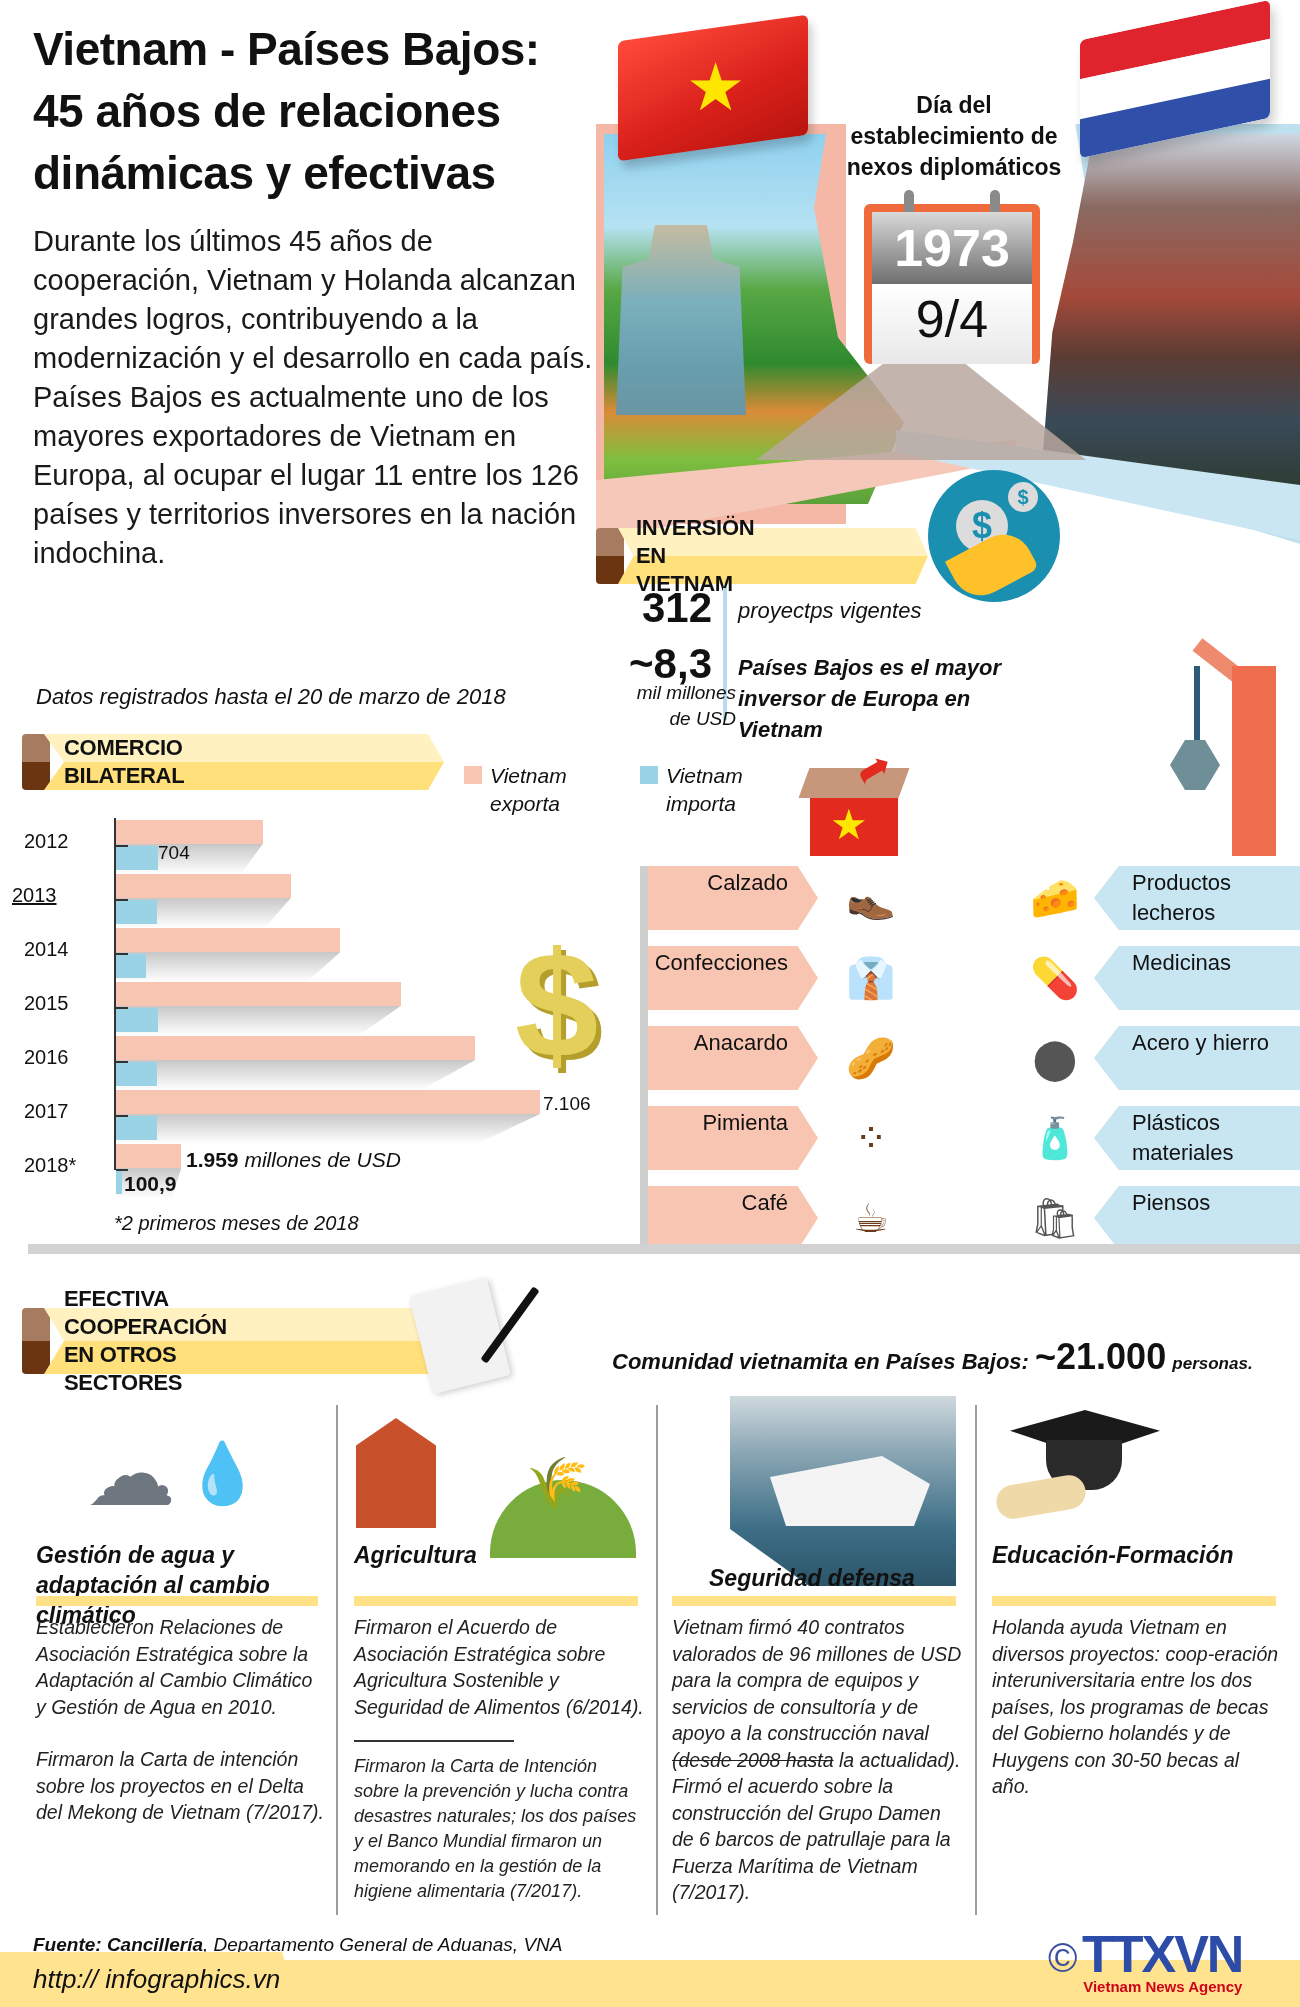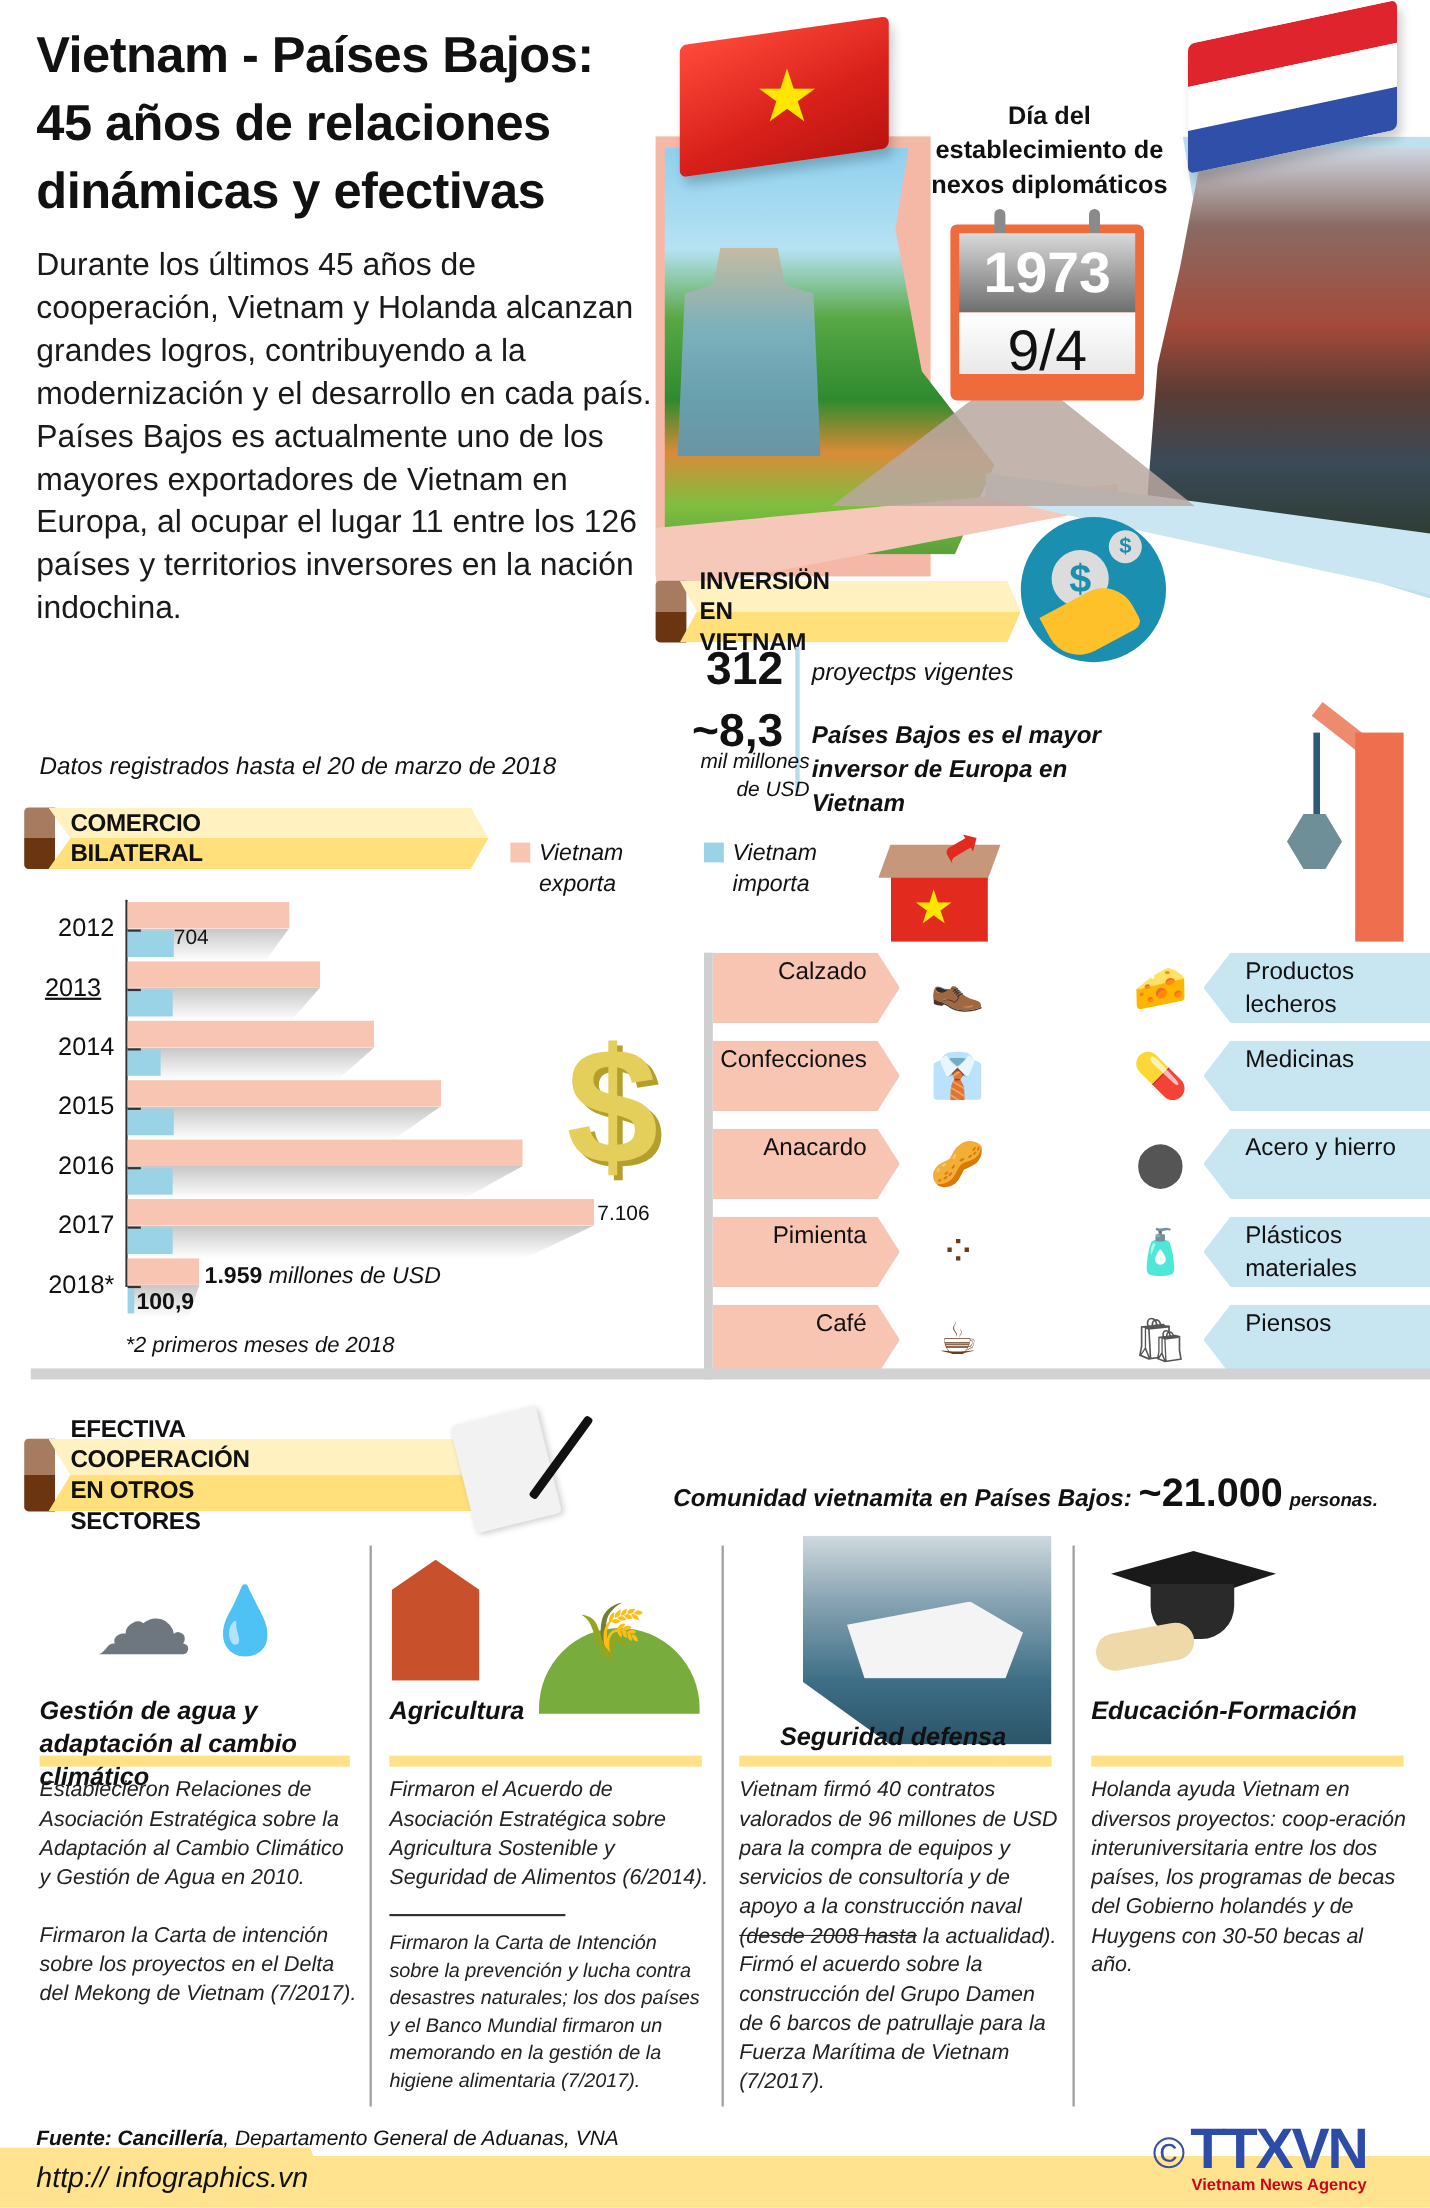--- a/index.html
+++ b/index.html
@@ -27,21 +27,21 @@
   .hero-wedge { left: 160px; top: 360px; width: 330px; height: 100px; background: #b9a7a0; clip-path: polygon(40% 0,62% 0,100% 100%,0 100%); opacity: .85; }
 
   .flag-vn { left: 22px; top: 28px; width: 190px; height: 120px; background: linear-gradient(160deg,#ff4a3a,#d8201a 60%,#b8140f); transform: skewY(-8deg); border-radius: 6px; box-shadow: 4px 8px 10px rgba(0,0,0,.2); }
   .flag-vn-star { left: 68px; top: 26px; font-size: 66px; color: #ffe600; line-height: 1; transform: skewY(8deg); }
   .flag-nl { left: 484px; top: 20px; width: 190px; height: 118px; transform: skewY(-12deg); border-radius: 6px; overflow: hidden; box-shadow: 4px 8px 10px rgba(0,0,0,.2); }
   .flag-nl div { height: 33.33%; }
 
   .diplo-label { left: 238px; top: 90px; width: 240px; text-align: center; font-size: 23px; font-weight: 700; line-height: 31px; }
   .calendar { left: 268px; top: 204px; width: 176px; height: 160px; background: #ef6b3b; border-radius: 6px; }
   .calendar-top { left: 8px; top: 8px; width: 160px; height: 72px; background: linear-gradient(180deg,#d9d9d9,#6e6e6e); color: #fff; font-size: 52px; font-weight: 700; text-align: center; line-height: 72px; }
-  .calendar-bot { left: 8px; top: 80px; width: 160px; height: 56px; background: linear-gradient(180deg,#ffffff,#e8e8e8); color: #111; font-size: 52px; text-align: center; line-height: 70px; }
+  .calendar-bot { left: 8px; top: 80px; width: 160px; height: 80px; background: linear-gradient(180deg,#ffffff,#e8e8e8); color: #111; font-size: 52px; text-align: center; line-height: 70px; }
   .ring { top: -14px; width: 10px; height: 34px; background: #8a8a8a; border-radius: 5px; }
 
   
   .ribbon { height: 56px; }
   .ribbon .cap { left: 0; top: 0; width: 28px; height: 100%; background: linear-gradient(180deg,#a77b5f 0 50%,#6b3512 50% 100%); border-radius: 4px 0 0 4px; }
   .ribbon .body { left: 22px; top: 0; height: 100%; background: linear-gradient(180deg,#fff1c0 0 50%,#ffe07a 50% 100%); clip-path: polygon(0 0,96% 0,100% 50%,96% 100%,0 100%,5% 50%); }
   .ribbon .label { left: 42px; top: 0; height: 100%; display: flex; align-items: center; font-size: 22px; font-weight: 700; color: #111; letter-spacing: -0.3px; line-height: 28px; }
 
   
   .inv-icon { left: 928px; top: 470px; width: 132px; height: 132px; border-radius: 50%; background: #1b8fb0; }
@@ -50,21 +50,21 @@
   .inv-divider { left: 723px; top: 588px; width: 4px; height: 132px; background: #b7dced; }
   .inv-num { font-size: 42px; font-weight: 700; text-align: right; }
   .inv-sub { font-size: 19px; font-style: italic; text-align: right; line-height: 26px; }
   .inv-text { font-size: 22px; font-style: italic; }
 
   
   .chart-note { left: 36px; top: 684px; font-size: 22px; font-style: italic; }
   .legend-sq { width: 18px; height: 18px; }
   .legend-txt { font-size: 21px; font-style: italic; line-height: 28px; }
   .axis { left: 114px; top: 818px; width: 2px; height: 352px; background: #333; }
-  .year { width: 80px; text-align: right; font-size: 23px; }
+  .year { width: 80px; font-size: 20px; }
   .tick { width: 12px; height: 2px; background: #333; }
   .bar-exp { height: 24px; background: #f9c5b3; }
   .bar-imp { height: 24px; background: #9ad3e6; }
   .bar-shadow { height: 30px; background: linear-gradient(180deg,rgba(0,0,0,.22),rgba(0,0,0,0)); clip-path: polygon(0 0,100% 0,85% 100%,0 100%); }
   .bar-lbl { font-size: 19px; }
   .dollar { left: 515px; top: 930px; font-size: 150px; font-weight: 700; color: #e3cf5a; text-shadow: 5px 5px 0 #b59f2c; line-height: 1; }
   .footnote { left: 114px; top: 1212px; font-size: 20px; font-style: italic; }
   .ground { left: 28px; top: 1244px; width: 1272px; height: 10px; background: #d2d2d2; }
 
   

